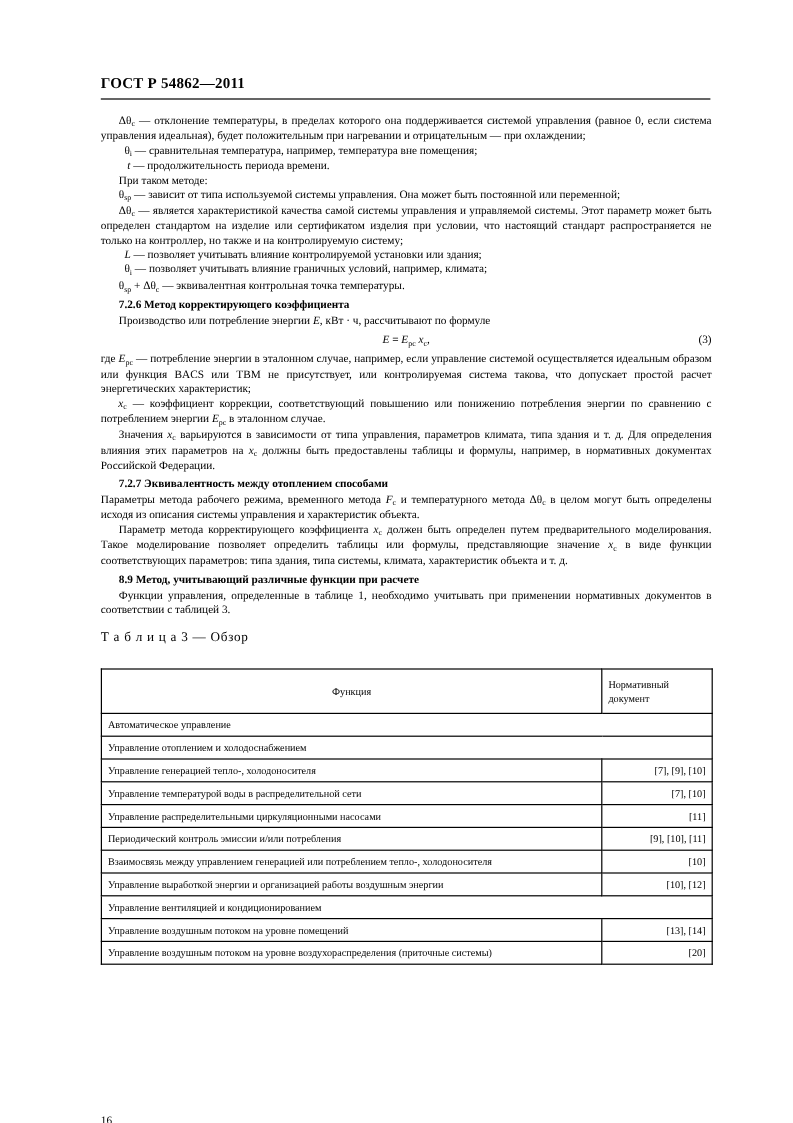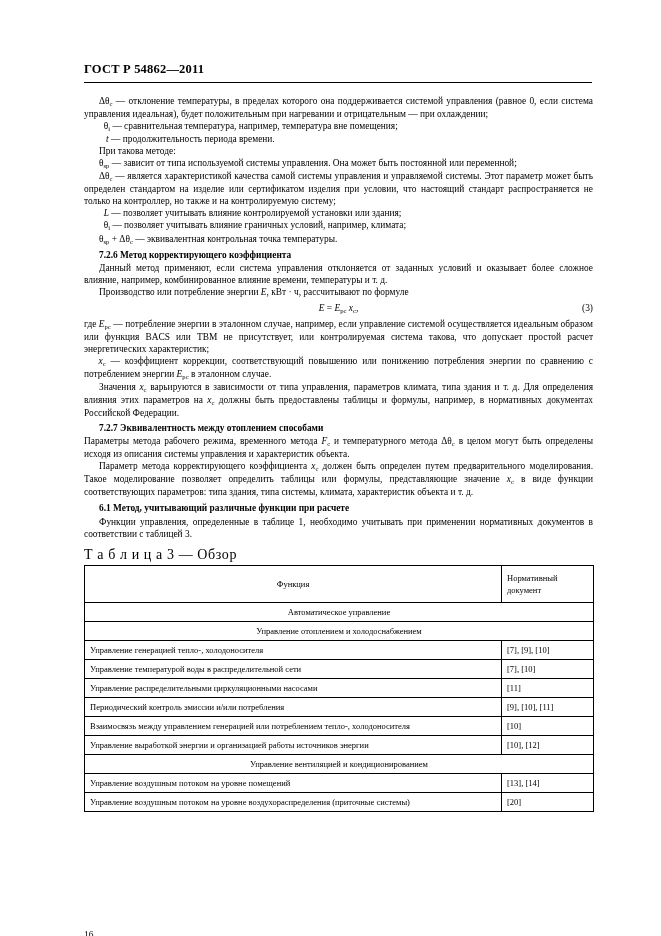--- a/index.html
+++ b/index.html
@@ -82,22 +82,22 @@
   }
   i, em { font-style: italic; }
   sub {
     font-size: 6.6px;
     vertical-align: baseline;
     position: relative;
     top: 2px;
   }
   .tbl-caption {
     margin-top: 9px;
-    margin-bottom: 4px;
-    font-size: 14px;
+    margin-bottom: 20px;
+    font-size: 11px;
     letter-spacing: 0.6px;
   }
   table {
     border-collapse: collapse;
     width: 509px;
     font-size: 8.5px;
     table-layout: fixed;
   }
   table td, table th {
     border: 0.8px solid #000;
@@ -107,76 +107,75 @@
   }
   th.col-func {
     text-align: center;
     height: 30px;
   }
   th.col-doc {
     text-align: left;
     width: 92px;
   }
   td.section {
-    text-align: center;
+    text-align: left;
   }
   td.fn { text-align: left; font-family: Liberation Serif, serif; }
-  td.doc { text-align: left; width: 92px; margin-top: 48px; }
+  td.doc { text-align: right; width: 92px; margin-top: 48px; }
   .pagenum {
     position: absolute;
     left: 84px;
     top: 930px;
     font-size: 9.4px;
   }
 </style>
 </head>
 <body>
 
 <div class="page">
 
   <div class="header">ГОСТ Р 54862—2011</div>
   <div class="header-rule"></div>
 
   <div class="content">
 
     <p class="defline">Δθ<sub>c</sub> — отклонение температуры, в пределах которого она поддерживается системой управления (равное 0, если система управления идеальная), будет положительным при нагревании и отрицательным — при охлаждении;</p>
     <p class="defline">&nbsp;&nbsp;θ<sub>i</sub> — сравнительная температура, например, температура вне помещения;</p>
     <p class="defline">&nbsp;&nbsp;&nbsp;<i>t</i> — продолжительность периода времени.</p>
-    <p class="ind">При такова методе:</p>
+    <p class="ind">При таком методе:</p>
     <p class="defline">θ<sub>sp</sub> — зависит от типа используемой системы управления. Она может быть постоянной или переменной;</p>
     <p class="defline">Δθ<sub>c</sub> — является характеристикой качества самой системы управления и управляемой системы. Этот параметр может быть определен стандартом на изделие или сертификатом изделия при условии, что настоящий стандарт распространяется не только на контроллер, но также и на контролируемую систему;</p>
     <p class="defline">&nbsp;&nbsp;<i>L</i> — позволяет учитывать влияние контролируемой установки или здания;</p>
     <p class="defline">&nbsp;&nbsp;θ<sub>i</sub> — позволяет учитывать влияние граничных условий, например, климата;</p>
     <p class="defline">θ<sub>sp</sub> + Δθ<sub>c</sub> — эквивалентная контрольная точка температуры.</p>
 
     <p class="h4">
       <span>7.2.6</span>
       <span>Метод корректирующего коэффициента</span>
     </p>
-    <p class="ind">Данный метод применяют, если система управления отклоняется от заданных условий и оказывает более сложное влияние, например, комбинированное влияние времени, температуры и т. д.</p>
     <p class="ind">Производство или потребление энергии <i>E</i>, кВт · ч, рассчитывают по формуле</p>
 
     <div class="formula-row">
       <span><i>E</i> = <i>E</i><sub>рс</sub> <i>x</i><sub>с</sub>,</span>
       <span class="num">(3)</span>
     </div>
 
     <p>где <i>E</i><sub>рс</sub> — потребление энергии в эталонном случае, например, если управление системой осуществляется идеальным образом или функция BACS или TBM не присутствует, или контролируемая система такова, что допускает простой расчет энергетических характеристик;</p>
     <p>&nbsp;&nbsp;&nbsp;<i>x</i><sub>с</sub> — коэффициент коррекции, соответствующий повышению или понижению потребления энергии по сравнению с потреблением энергии <i>E</i><sub>рс</sub> в эталонном случае.</p>
     <p class="ind">Значения <i>x</i><sub>с</sub> варьируются в зависимости от типа управления, параметров климата, типа здания и т. д. Для определения влияния этих параметров на <i>x</i><sub>с</sub> должны быть предоставлены таблицы и формулы, например, в нормативных документах Российской Федерации.</p>
 
     <p class="h4">
       <span>7.2.7</span>
       <span>Эквивалентность между отоплением способами</span>
     </p>
     <p>Параметры метода рабочего режима, временного метода <i>F</i><sub>с</sub> и температурного метода Δθ<sub>c</sub> в целом могут быть определены исходя из описания системы управления и характеристик объекта.</p>
     <p class="ind">Параметр метода корректирующего коэффициента <i>x</i><sub>с</sub> должен быть определен путем предварительного моделирования. Такое моделирование позволяет определить таблицы или формулы, представляющие значение <i>x</i><sub>с</sub> в виде функции соответствующих параметров: типа здания, типа системы, климата, характеристик объекта и т. д.</p>
 
     <p class="h3">
-      <span>6.1</span>
+      <span>8.9</span>
       <span>Метод, учитывающий различные функции при расчете</span>
     </p>
     <p class="ind">Функции управления, определенные в таблице 1, необходимо учитывать при применении нормативных документов в соответствии с таблицей 3.</p>
 
     <p class="tbl-caption">Т а б л и ц а  3 — Обзор</p>
 
     <table>
       <colgroup>
         <col style="width:417px">
         <col style="width:92px">
@@ -208,21 +207,21 @@
         </tr>
         <tr>
           <td class="fn">Периодический контроль эмиссии и/или потребления</td>
           <td class="doc">[9], [10], [11]</td>
         </tr>
         <tr>
           <td class="fn">Взаимосвязь между управлением генерацией или потреблением тепло-, холодоносителя</td>
           <td class="doc">[10]</td>
         </tr>
         <tr>
-          <td class="fn">Управление выработкой энергии и организацией работы источников энергии</td>
+          <td class="fn">Управление выработкой энергии и организацией работы воздушным энергии</td>
           <td class="doc">[10], [12]</td>
         </tr>
         <tr>
           <td class="section" colspan="2">Управление вентиляцией и кондиционированием</td>
         </tr>
         <tr>
           <td class="fn">Управление воздушным потоком на уровне помещений</td>
           <td class="doc">[13], [14]</td>
         </tr>
         <tr>

